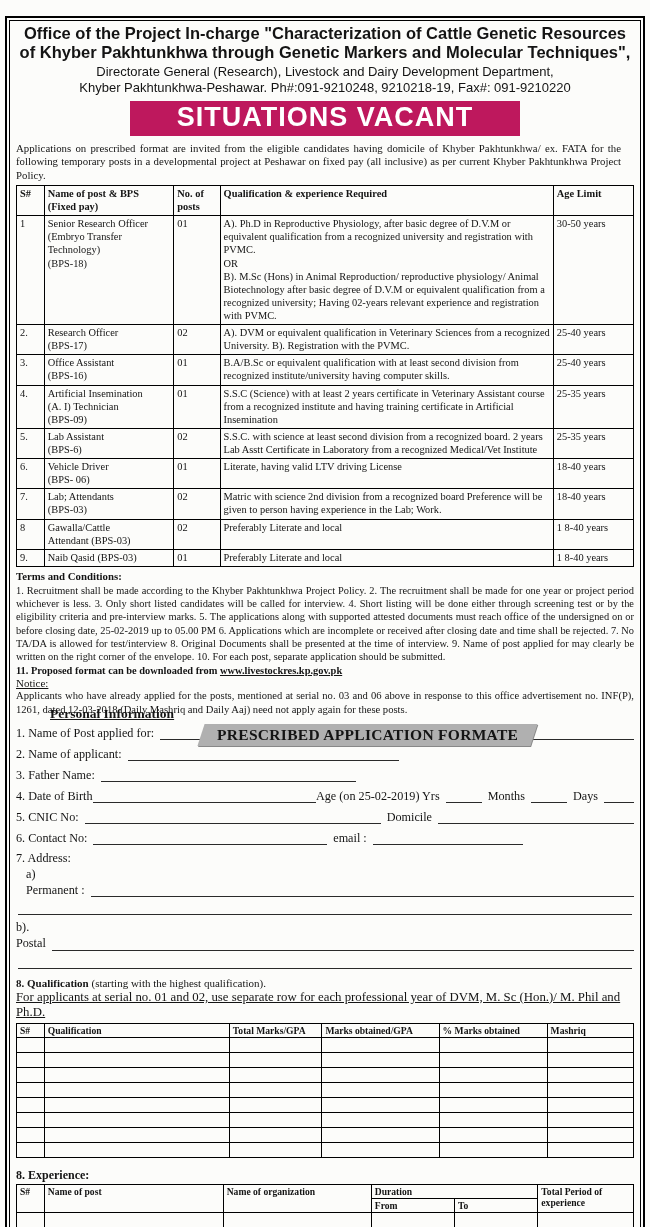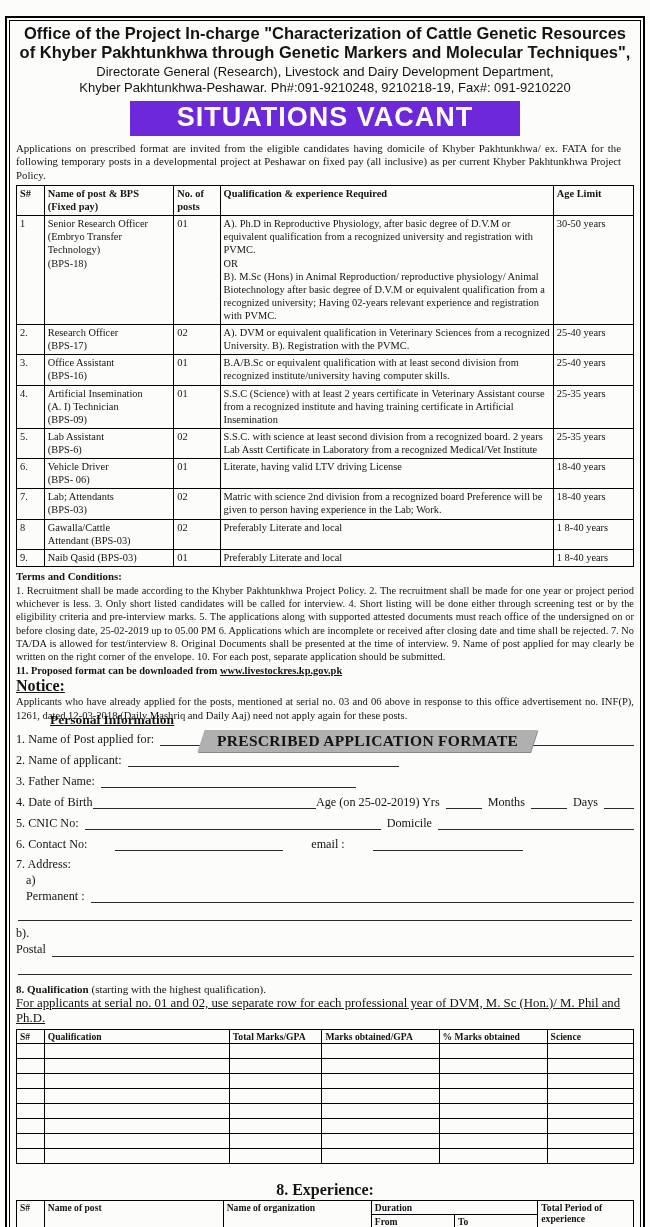--- a/index.html
+++ b/index.html
@@ -5,41 +5,41 @@
   html,body{margin:0;padding:0;background:#d8d8d8;}
   .page{width:650px;height:1227px;background:#fcfcfa;box-sizing:border-box;padding:16px 5px 0 5px;
         font-family:"Liberation Serif",serif;color:#141414;margin:0 auto;position:relative;}
   .ad{border:2px solid #000;height:1219px;box-sizing:border-box;padding:2px;display:flex;flex-direction:column;}
   .inner{border:1px solid #000;flex:1;box-sizing:border-box;padding:0 6px;display:flex;flex-direction:column;overflow:hidden;}
 
   
   .hdr{text-align:center;font-family:"Liberation Sans",sans-serif;margin-top:3px;line-height:1.18;}
   .hdr .l12{font-size:16.5px;font-weight:bold;}
   .hdr .l34{font-size:13px;margin-top:1px;}
-  .banner{background:#6d28d9;color:#fff;font-family:"Liberation Sans",sans-serif;font-weight:bold;
+  .banner{background:#be185d;color:#fff;font-family:"Liberation Sans",sans-serif;font-weight:bold;
           font-size:27px;letter-spacing:1px;text-align:center;width:390px;margin:5px auto 4px auto;
           padding:1px 0 3px 0;}
 
   .intro{font-size:10.8px;line-height:1.25;text-align:justify;margin:2px 13px 3px 0;}
 
   
   table{border-collapse:collapse;width:100%;}
   .posts td,.posts th{border:1px solid #000;padding:1px 3px 2px 3px;vertical-align:top;
         font-size:10.4px;line-height:1.26;text-align:left;}
   .posts th{font-weight:bold;}
   .posts .c-sn{width:4.5%;} .posts .c-post{width:21%;} .posts .c-num{width:7.5%;}
   .posts .c-qual{width:54%;margin-top:40px;} .posts .c-age{width:13%;}
   .pre{white-space:pre-line;}
 
   .terms{font-size:10.4px;line-height:1.28;text-align:justify;margin-top:3px;}
   .bold{font-weight:bold;}
   .u{text-decoration:underline;}
   .terms-h{font-weight:bold;font-size:10.8px;}
 
-  .notice-h{font-weight:bold;font-size:16px;text-decoration:underline;}
+  .notice-h{font-weight:normal;font-size:11px;text-decoration:underline;}
   .notice-b{font-size:10.6px;line-height:1.3;text-align:justify;}
 
   
   .ribbon-row{position:relative;height:40px;margin-top:8px;}
   .ribbon{position:absolute;left:185px;top:0;background:#b0b0b0;transform:skewX(-18deg);
           padding:2px 16px;box-shadow:1px 1px 0 #888;}
   .ribbon span{display:inline-block;transform:skewX(18deg);font-weight:bold;font-size:15.5px;
           font-family:"Liberation Serif",serif;letter-spacing:.3px;}
   .pinfo{position:absolute;left:34px;bottom:2px;font-weight:bold;font-size:13.5px;text-decoration:underline;}
 
@@ -52,21 +52,21 @@
   .w120{width:118px;} .w35{width:36px;} .w30{width:30px;} .w180{width:196px;} .w160{width:150px;}
   .gap{margin-left:6px;} 
   .fullline{border-bottom:1px solid #2a2a2a;height:10px;margin:2px 2px 6px 2px;}
 
   
   .qual-h{font-size:11px;margin-top:2px;}
   .qual-note{font-size:12.8px;line-height:1.2;margin:1px 0 3px 0;text-decoration:underline;}
   .small-tbl td,.small-tbl th{border:1px solid #000;font-size:9.6px;padding:1px 3px;vertical-align:top;text-align:left;line-height:1.15;}
   .small-tbl th{font-weight:bold;}
   .qrow td{height:12px;}
-  .exp-h{font-weight:bold;font-size:16px;margin:17px 0 1px 0;text-align:center;}
+  .exp-h{font-weight:bold;font-size:12px;margin:10px 0 1px 0;}
   .erow td{height:12px;}
 </style>
 </head>
 <body>
 
 <div class="page">
   <div class="ad">
     <div class="inner">
 
       <div class="hdr">
@@ -210,21 +210,21 @@
           <span class="blank w35 gap"></span>
           <span class="lbl gap">Days</span>
           <span class="blank w30 gap"></span>
         </div>
         <div class="frow">
           <span class="lbl">5. CNIC No:</span>
           <span class="blank grow gap"></span>
           <span class="lbl gap">Domicile</span>
           <span class="blank w180 gap"></span>
         </div>
-        <div class="frow" style="width:82%;gap:22px;">
+        <div class="frow" style="width:82%;">
           <span class="lbl">6. Contact No:</span>
           <span class="blank grow gap"></span>
           <span class="lbl gap">email :</span>
           <span class="blank w160 gap"></span>
         </div>
         <div class="frow" style="margin-bottom:2px;">
           <span class="lbl">7. Address:</span>
         </div>
         <div class="frow" style="margin-left:10px;margin-bottom:2px;">
           <span class="lbl">a)</span>
@@ -249,21 +249,21 @@
       </div>
       <div class="qual-note">For applicants at serial no. 01 and 02, use separate row for each professional year of DVM, M. Sc (Hon.)/ M. Phil and Ph.D.</div>
       <table class="small-tbl">
         <thead>
           <tr>
             <th style="width:4.5%">S#</th>
             <th style="width:30%">Qualification</th>
             <th style="width:15%">Total Marks/GPA</th>
             <th style="width:19%">Marks obtained/GPA</th>
             <th style="width:17.5%">% Marks obtained</th>
-            <th style="width:14%">Science</th>
+            <th style="width:14%">Mashriq</th>
           </tr>
         </thead>
         <tbody>
             <tr class="qrow">
               <td></td>
               <td></td>
               <td></td>
               <td></td>
               <td></td>
               <td></td>

